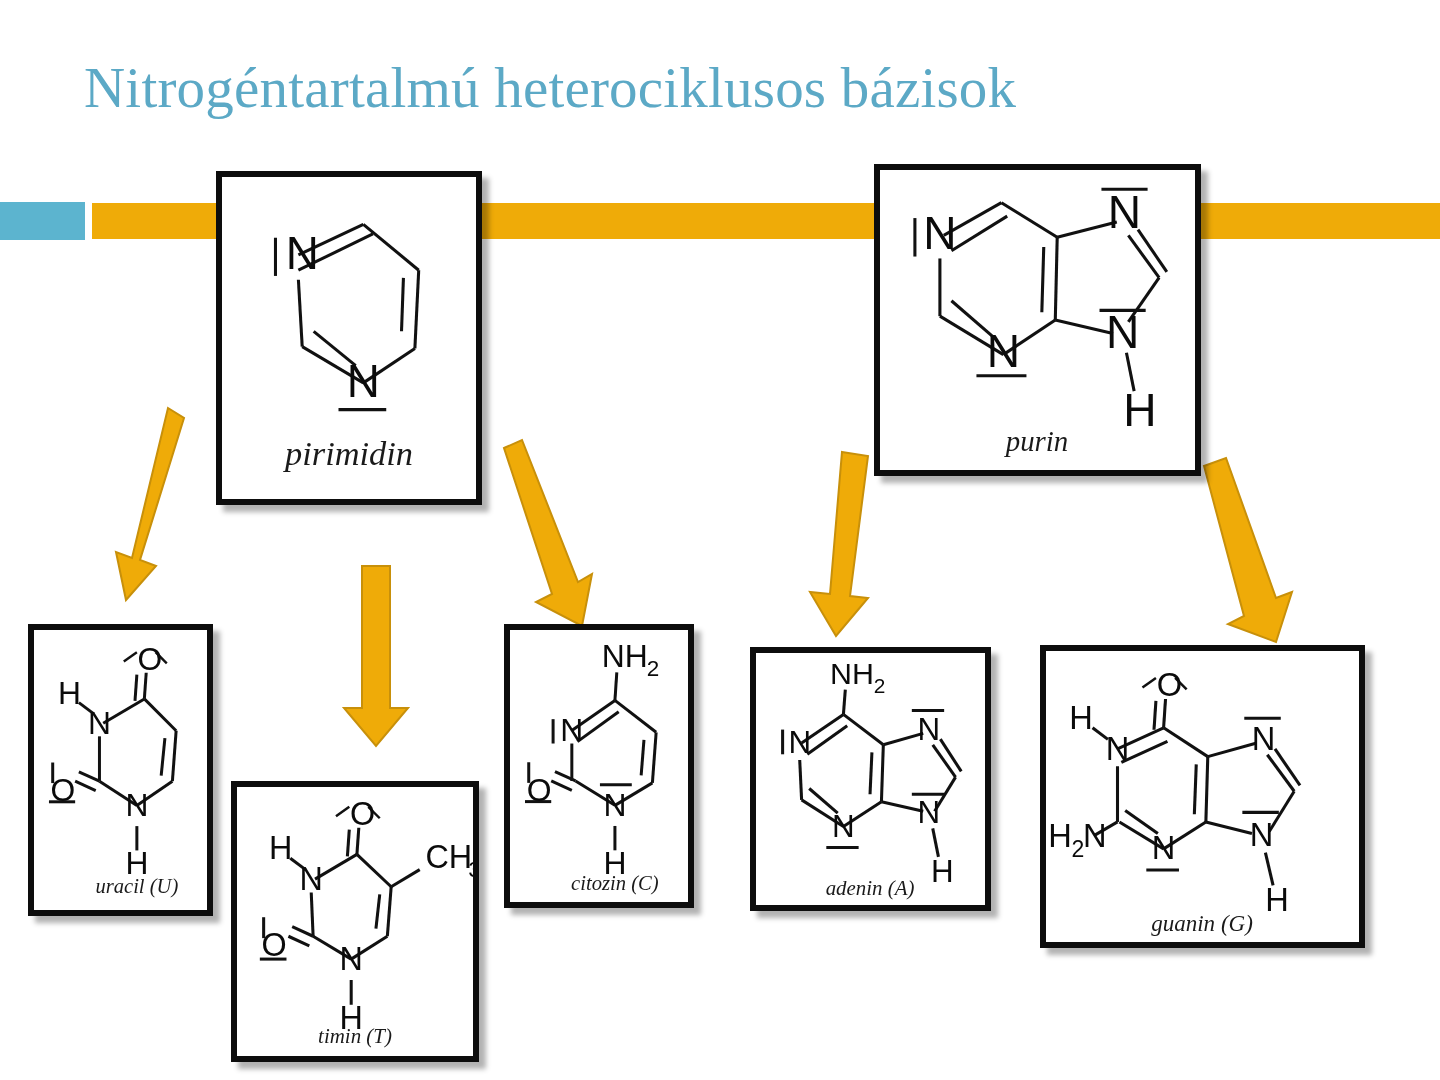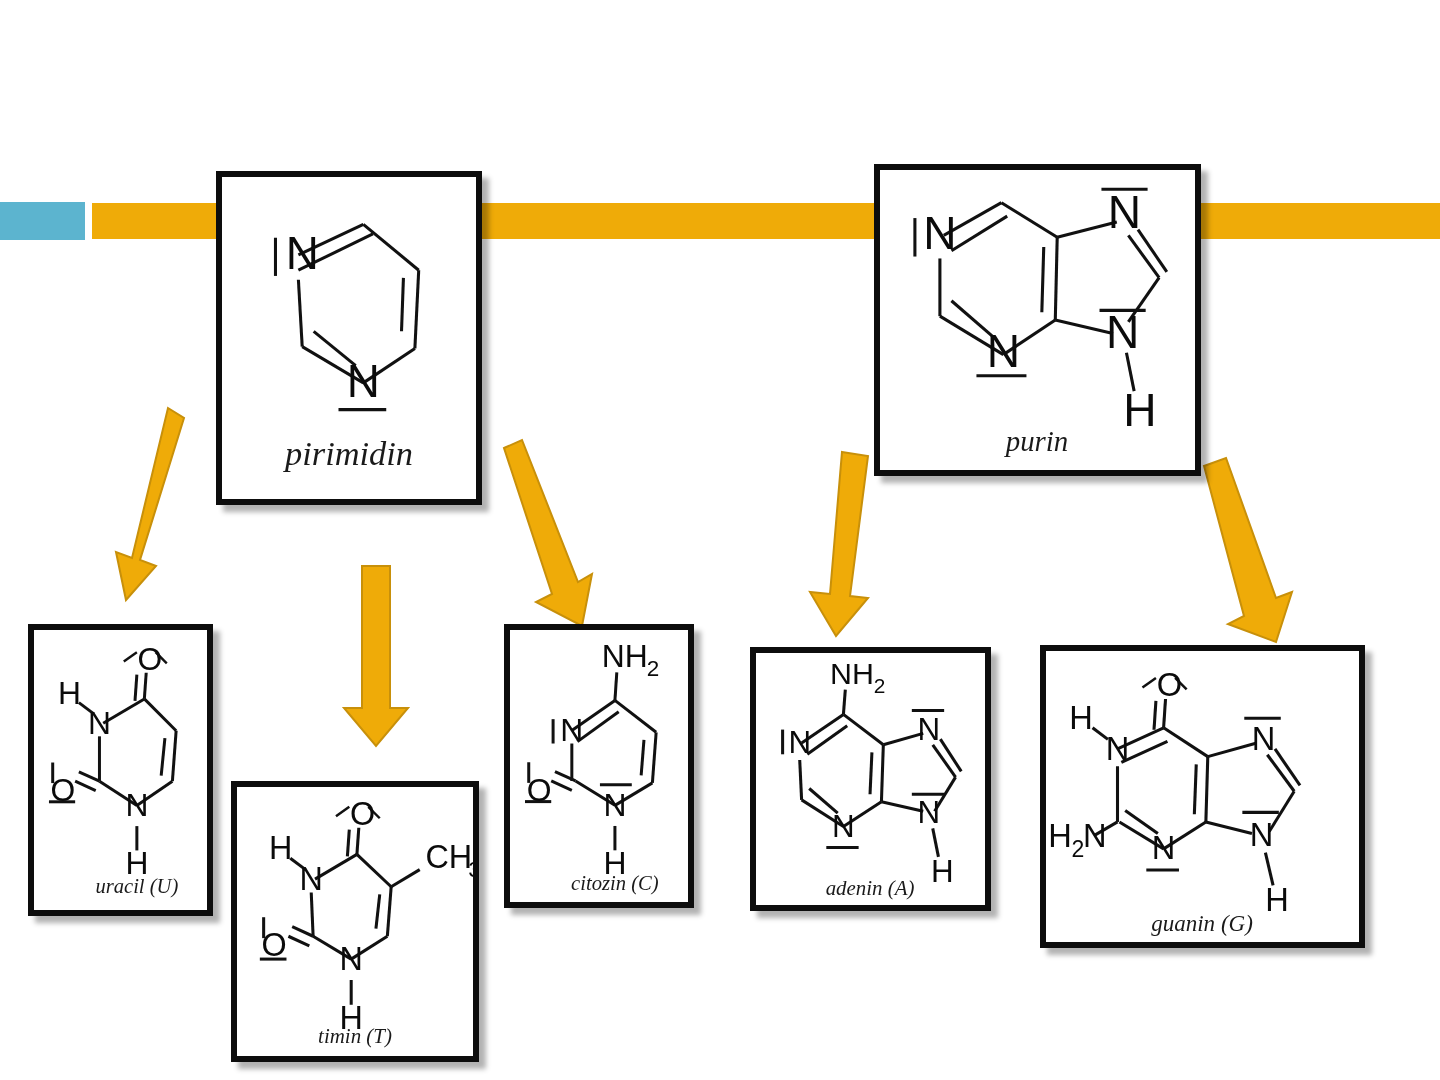--- a/index.html
+++ b/index.html
@@ -58,20 +58,21 @@
   #arrow-pirimidin-timin{left:340px;top:560px;width:80px;height:190px;}
   #arrow-pirimidin-citozin{left:486px;top:436px;width:110px;height:200px;}
   #arrow-purin-adenin{left:806px;top:446px;width:90px;height:195px;}
   #arrow-purin-guanin{left:1188px;top:452px;width:110px;height:200px;}
 </style>
 </head>
 <body>
 
 <div class="slide">
 
+  <div id="slide-title">Nitrogéntartalmú heterociklusos bázisok</div>
 
   <div id="deco-blue"></div>
   <div id="deco-gold"></div>
 
   <div class="arrow" id="arrow-pirimidin-uracil">
     <svg viewBox="0 0 110 210">
       <polygon class="arrowshape" points="72,8 88,18 44,160 60,166 30,200 20,152 36,158"></polygon>
     </svg>
   </div>
 

